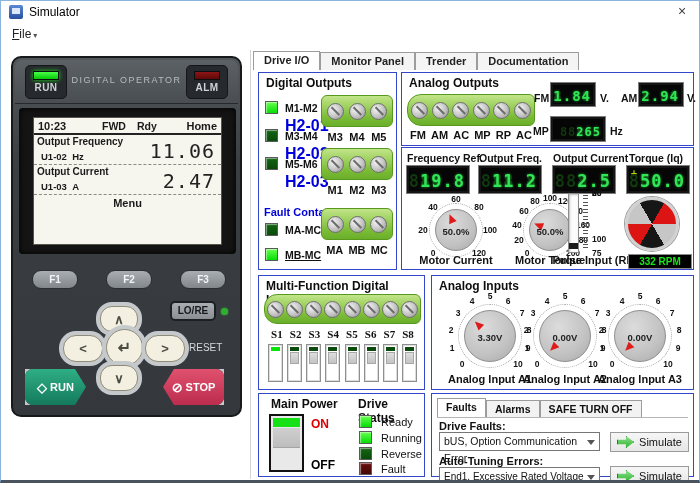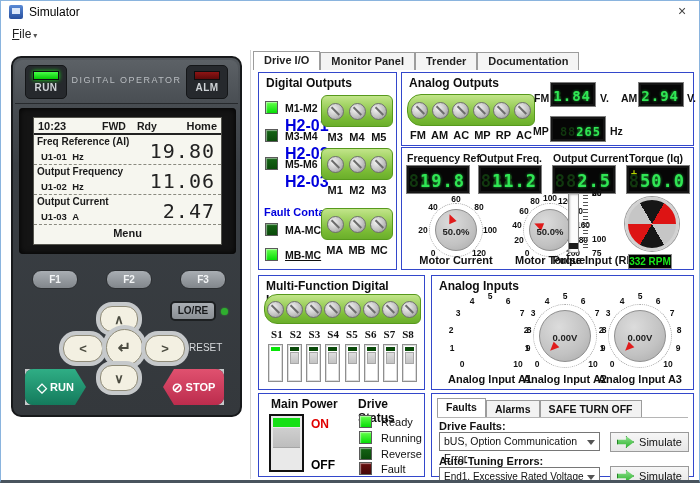--- a/index.html
+++ b/index.html
@@ -239,25 +239,20 @@
       </div>
       <div class="lcd-bezel">
         <div class="lcd">
           <div class="lcd-head">
             <span class="t">10:23</span>
             <span class="fwd">FWD</span>
             <span class="rdy">Rdy</span>
             <span class="home">Home</span>
           </div>
           <div class="lcd-row">
-            <span class="nm">Freq Reference (AI)</span>
-            <span class="cd"><span>U1-01</span>&nbsp;&nbsp;<span>Hz</span></span>
-            <span class="vl">19.80</span>
-          </div>
-          <div class="lcd-row">
             <span class="nm">Output Frequency</span>
             <span class="cd"><span>U1-02</span>&nbsp;&nbsp;<span>Hz</span></span>
             <span class="vl">11.06</span>
           </div>
           <div class="lcd-row">
             <span class="nm">Output Current</span>
             <span class="cd"><span>U1-03</span>&nbsp;&nbsp;<span>A</span></span>
             <span class="vl">2.47</span>
           </div>
           <div class="lcd-menu">Menu</div>
@@ -451,21 +446,21 @@
         <div class="pticks"></div>
         <span>100</span>
           <span>75</span>
           <span>50</span>
           <span>25</span>
           <span>0</span>
       </div>
       <div class="knob-name" style="left:148px; top:106px; width:90px;">Pulse Input (RP)</div>
 
       <div class="disc" style="left:223px; top:49px;"></div>
-      <div class="rpm" style="left:226px; top:106px; width:44px; height:15px;">332 RPM</div>
+      <div class="rpm" style="left:226px; top:106px; width:64px; height:15px;">332 RPM</div>
     </div>
 
     <div class="gbox" style="left:257px; top:231px; width:167px; height:115px;">
       <div class="gtitle">Multi-Function Digital Inputs</div>
       <div class="tblock" style="left:5px; top:18px; width:157px; height:30px; border-radius:13px 6px 6px 13px;">
         <div class="screw"></div>
           <div class="screw"></div>
           <div class="screw"></div>
           <div class="screw"></div>
         <div class="screw"></div>
@@ -526,20 +521,24 @@
           <span>1</span>
           <span>2</span>
           <span>3</span>
           <span>4</span>
           <span>5</span>
           <span>6</span>
           <span>7</span>
           <span>8</span>
           <span>9</span>
           <span>10</span>
+        <div class="knob-circle" style="left:26px; top:20px; width:52px; height:52px;">
+          <div class="pointer" style="transform:rotate(-46deg) translateY(-17px);"></div>
+          <div class="knob-val" style="top:21px;">3.30V</div>
+        </div>
       </div>
       <div class="knob-name" style="left:10px; top:97px; width:96px;">Analog Input A1</div>
 
       <div class="knob-wrap ks11L kscale" style="left:81px; top:14px; width:104px; height:80px; margin-left:0; left:81px;">
         <span>0</span>
           <span>1</span>
           <span>2</span>
           <span>3</span>
           <span>4</span>
           <span>5</span>

